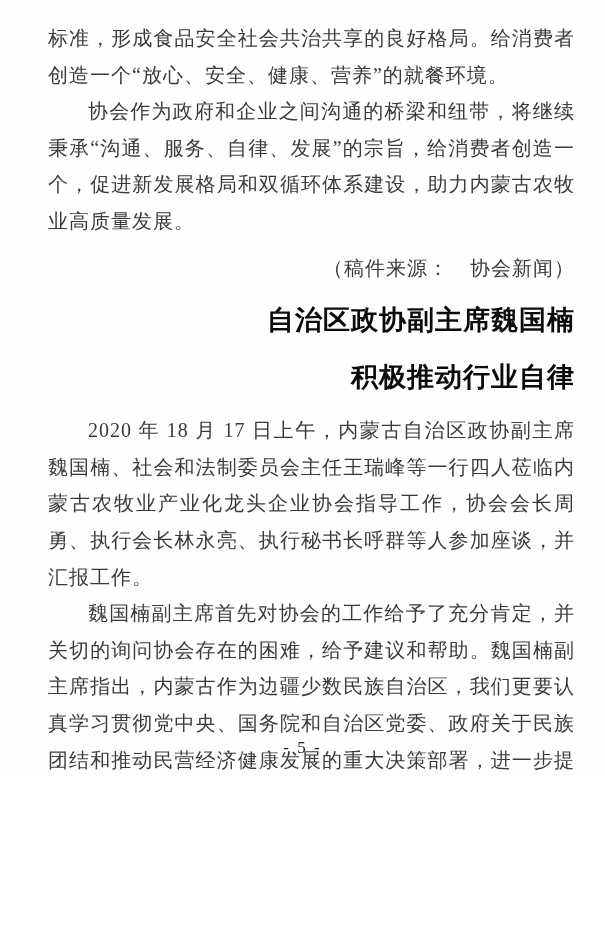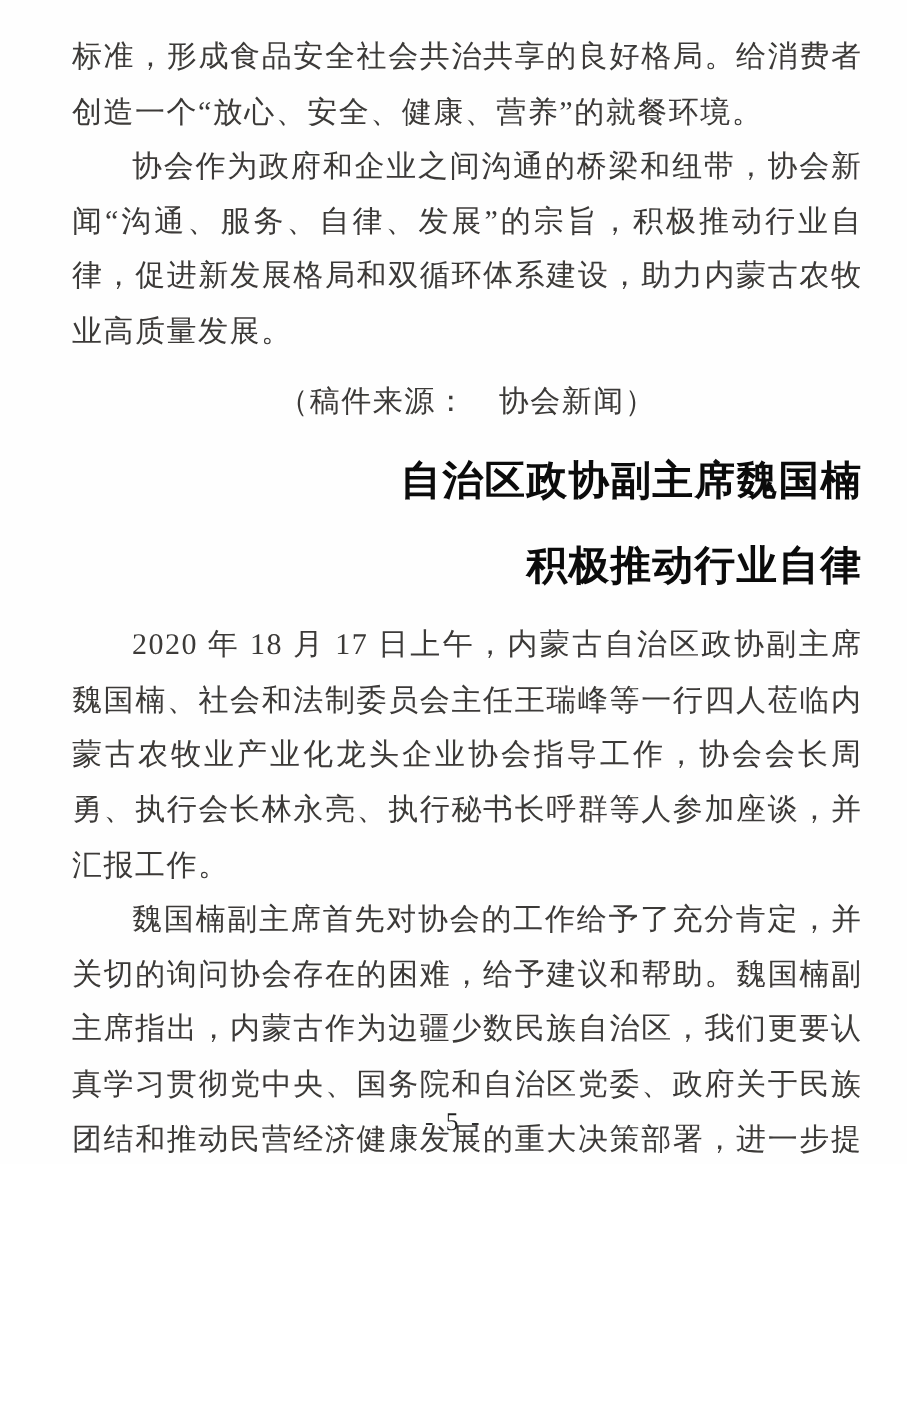--- a/index.html
+++ b/index.html
@@ -30,21 +30,21 @@
   }
   .indent {
     text-indent: 2em;
   }
   .source-line {
     margin: 10px 0 0 0;
     font-size: 20px;
     line-height: 36.6px;
     letter-spacing: 1px;
     color: #3c3a38;
-    text-align: center;
+    text-align: right;
   }
   .article-title {
     margin: 6px 0 0 0;
     font-size: 27px;
     line-height: 57px;
     font-weight: 700;
     letter-spacing: 1px;
     color: #0b0b0b;
     text-align: right;
   }
@@ -66,21 +66,21 @@
   }
 </style>
 </head>
 <body>
 
 <div class="page">
   <div class="content">
 
     <p class="body-para">标准，形成食品安全社会共治共享的良好格局。给消费者创造一个“放心、安全、健康、营养”的就餐环境。</p>
 
-    <p class="body-para indent">协会作为政府和企业之间沟通的桥梁和纽带，协会新闻“沟通、服务、自律、发展”的宗旨，积极推动行业自律，促进新发展格局和双循环体系建设，助力内蒙古农牧业高质量发展。</p>
+    <p class="body-para indent">协会作为政府和企业之间沟通的桥梁和纽带，将继续秉承“沟通、服务、自律、发展”的宗旨，给消费者创造一个，促进新发展格局和双循环体系建设，助力内蒙古农牧业高质量发展。</p>
 
     <p class="source-line">（稿件来源：　协会新闻）</p>
 
     <h1 class="article-title">
       <span class="title-line">自治区政协副主席魏国楠</span>
       <span class="title-line">积极推动行业自律</span>
     </h1>
 
     <p class="body-para indent first-article-para">2020 年 18 月 17 日上午，内蒙古自治区政协副主席魏国楠、社会和法制委员会主任王瑞峰等一行四人莅临内蒙古农牧业产业化龙头企业协会指导工作，协会会长周勇、执行会长林永亮、执行秘书长呼群等人参加座谈，并汇报工作。</p>
 

